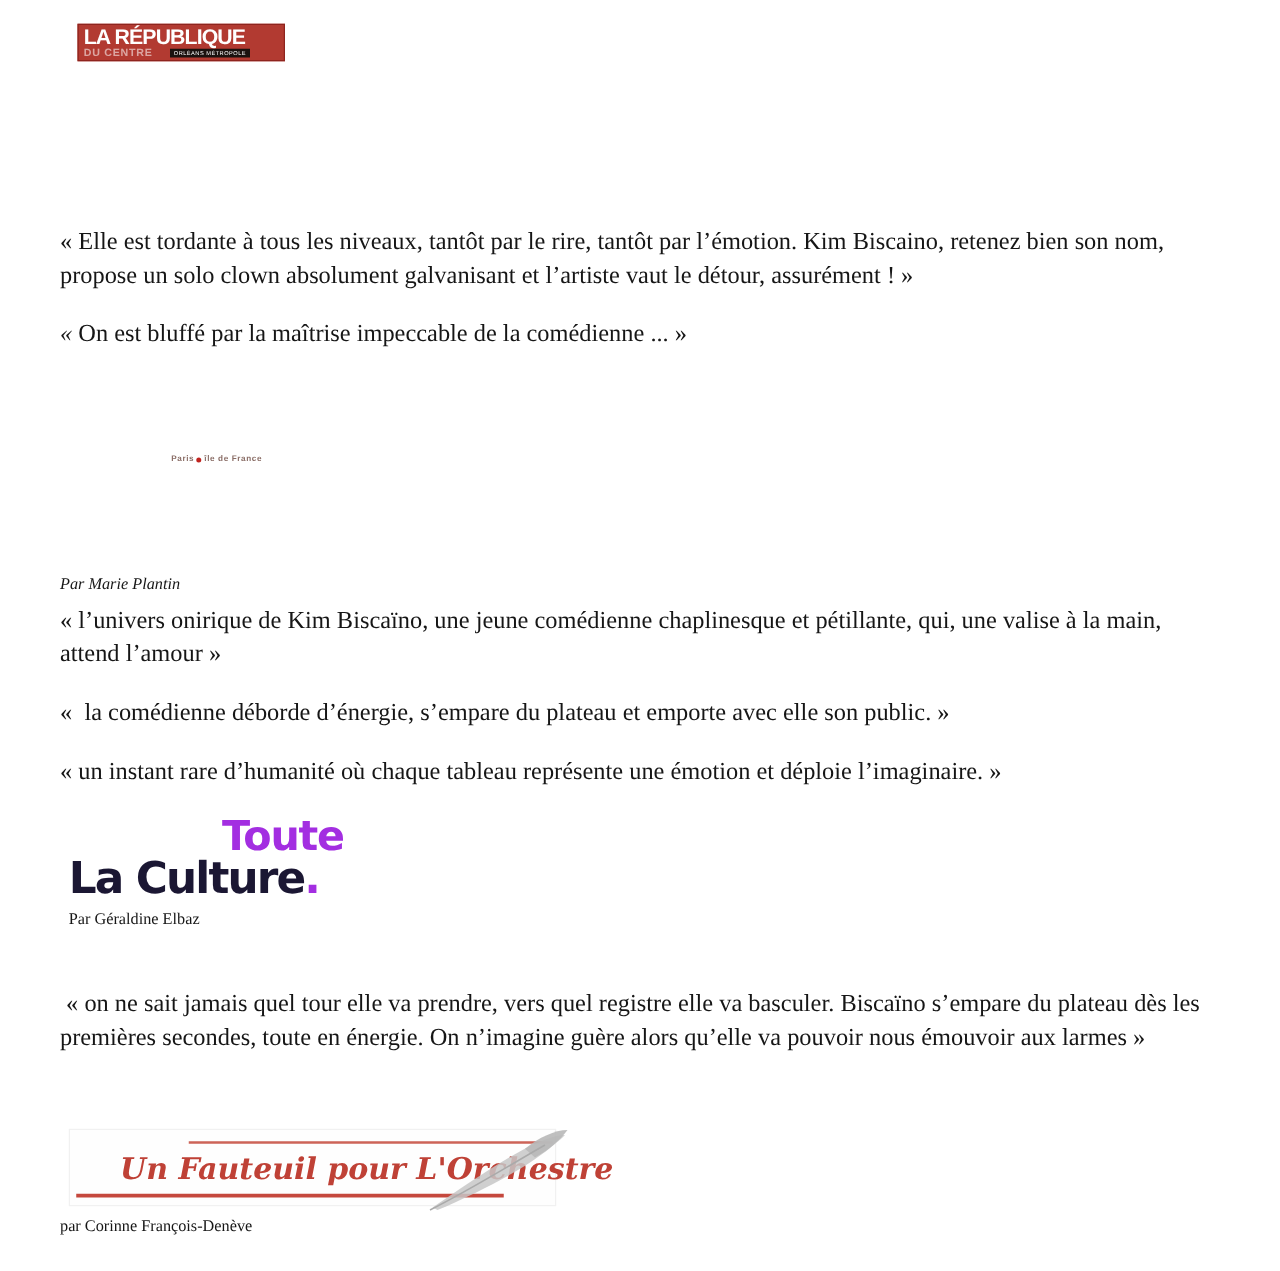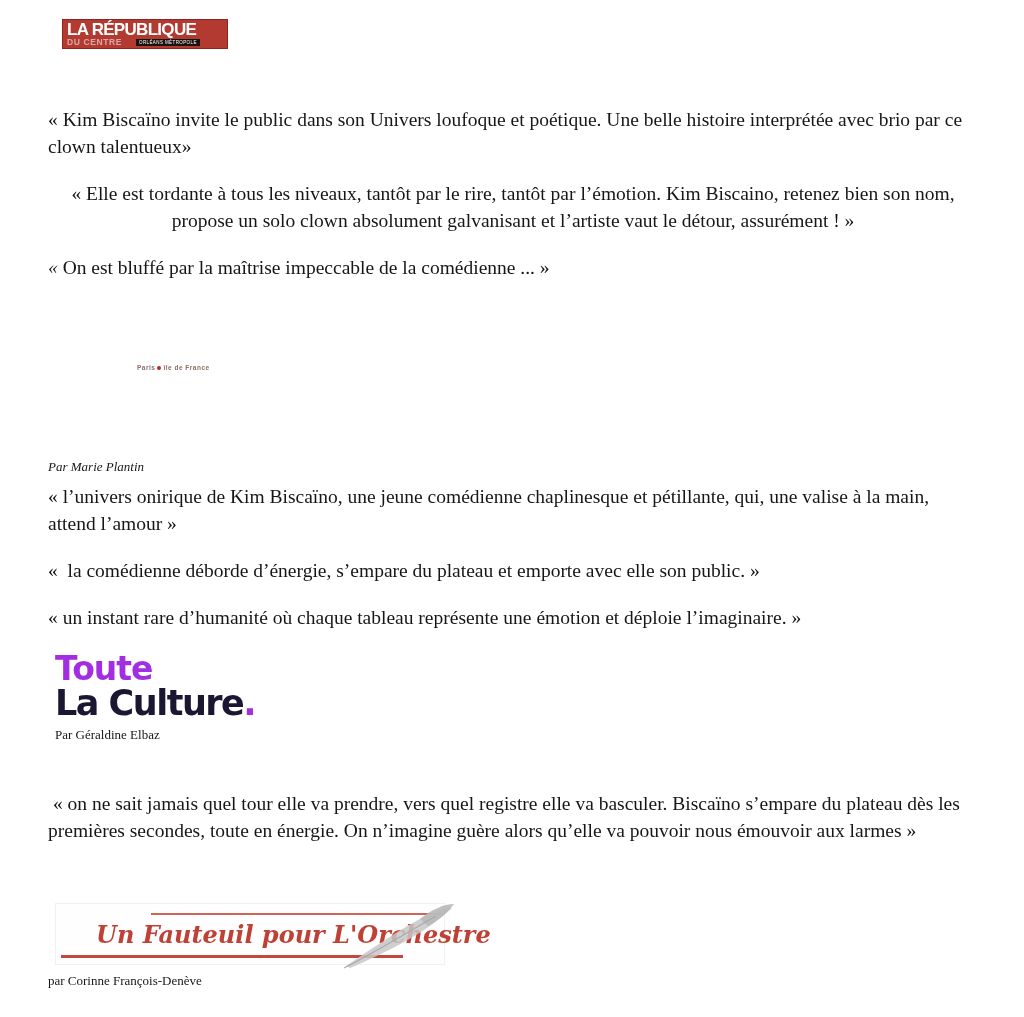--- a/index.html
+++ b/index.html
@@ -79,21 +79,21 @@
     font-weight: bold;
     font-size: 37px;
     line-height: 40px;
     color: #9d2d28;
     letter-spacing: 0.5px;
   }
 
   
   .tlc { position: absolute; left: 55px; top: 652px; width: 220px; font-family: "DejaVu Sans", sans-serif; font-weight: bold; }
   .tlc-toute {
-    text-align: left;
+    text-align: right;
     font-size: 33px; line-height: 33px;
     letter-spacing: -1px;
     color: #a32ee1;
   }
   .tlc-culture {
     font-size: 35px; line-height: 37px;
     letter-spacing: -1.5px;
     color: #1b1733;
     white-space: nowrap;
   }
@@ -132,22 +132,21 @@
 <div class="page">
 
   <div class="rep-logo">
     <div class="rep-line1">LA RÉPUBLIQUE</div>
     <div class="rep-row2">
       <span class="rep-line2">DU CENTRE</span>
       <span class="rep-badge">ORLÉANS MÉTROPOLE</span>
     </div>
   </div>
 
-  <p class="quote" style="top:107px;">« Kim Biscaïno invite le public dans son Univers loufoque et poétique. Une belle histoire interprétée avec brio par ce clown talentueux»</p>
-  <p class="quote" style="top:181px;text-align:center;">« Elle est tordante à tous les niveaux, tantôt par le rire, tantôt par l’émotion. Kim Biscaino, retenez bien son nom, propose un solo clown absolument galvanisant et l’artiste vaut le détour, assurément ! »</p>
+  <p class="quote" style="top:181px;">« Elle est tordante à tous les niveaux, tantôt par le rire, tantôt par l’émotion. Kim Biscaino, retenez bien son nom, propose un solo clown absolument galvanisant et l’artiste vaut le détour, assurément ! »</p>
   <p class="quote" style="top:255px;"><span class="italic">« </span><span>On est bluffé par la maîtrise impeccable de la comédienne ... »</span></p>
 
   <div class="pariscope">
     <div class="pariscope-tagline">
       <span>Paris</span>
       <span class="pariscope-dot"></span>
       <span>île de France</span>
     </div>
   </div>
 

